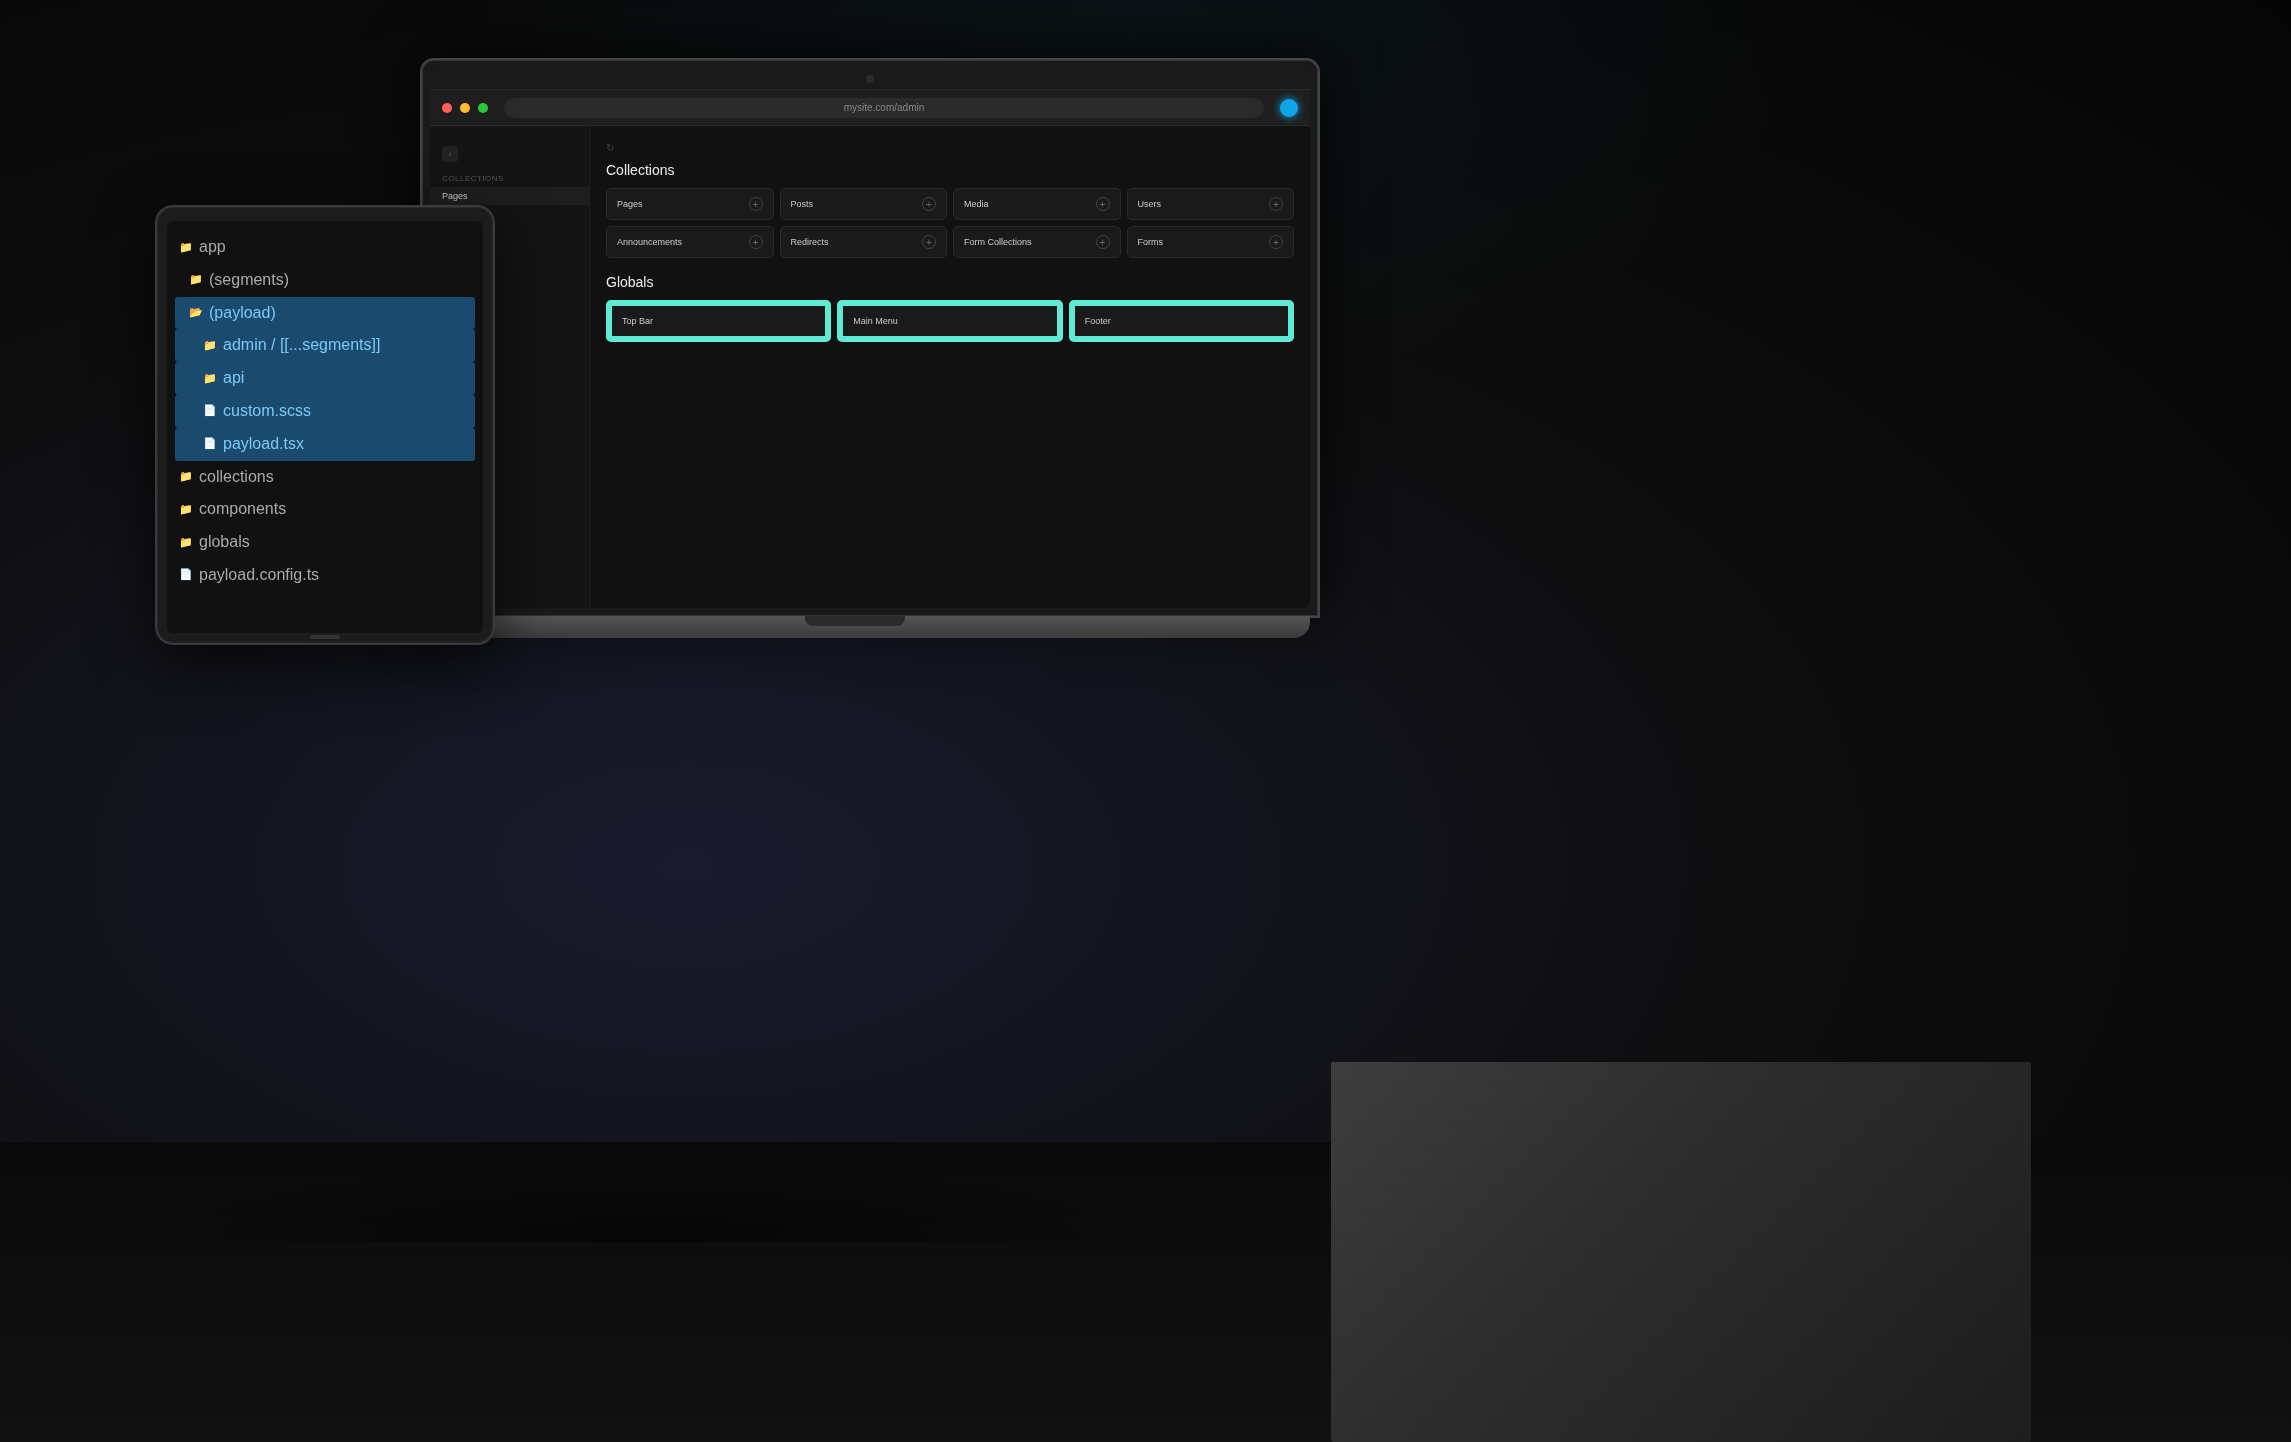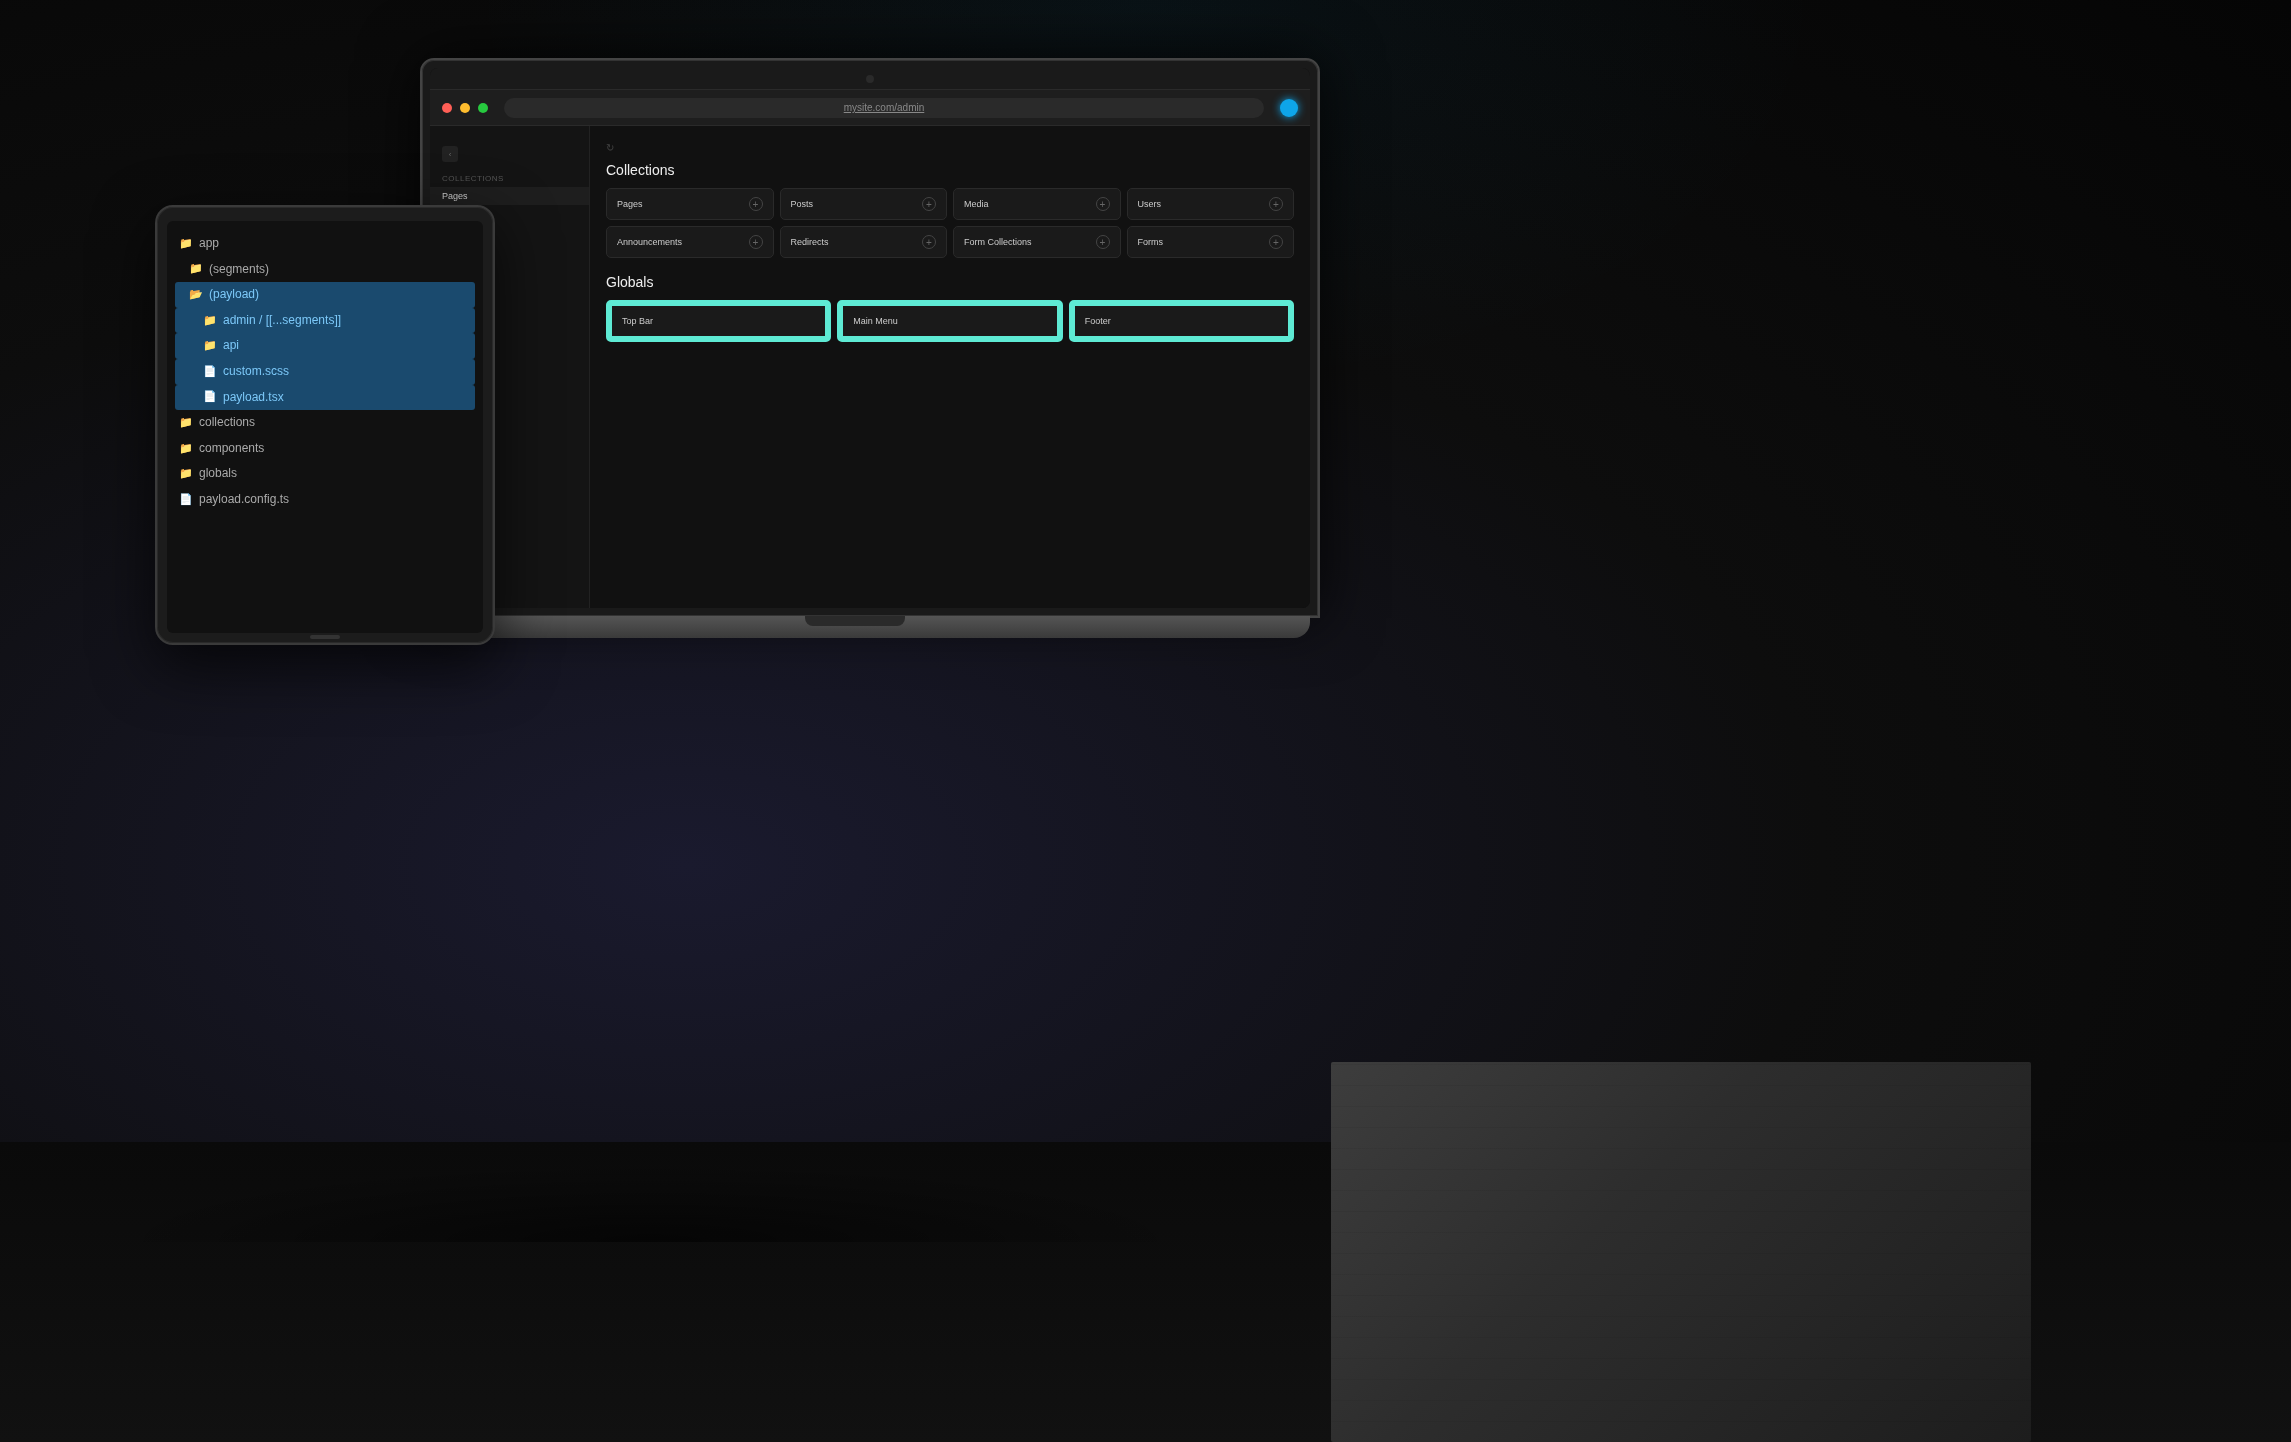--- a/index.html
+++ b/index.html
@@ -91,21 +91,20 @@
       flex: 1;
       height: 20px;
       background: #2a2a2a;
       border-radius: 10px;
       display: flex;
       align-items: center;
       justify-content: center;
       font-size: 10px;
       color: #888;
       margin: 0 8px;
-      text-decoration: underline;
     }
 
     .power-btn {
       width: 18px;
       height: 18px;
       border-radius: 50%;
       background: #0ea5e9;
       box-shadow: 0 0 8px #0ea5e9;
       margin-left: auto;
     }
@@ -282,21 +281,21 @@
     }
 
     .tree-icon {
       font-size: 11px;
       width: 14px;
       text-align: center;
       flex-shrink: 0;
     }
 
     .tree-item-name {
-      font-size: 12px;
+      font-size: 16px;
     }
 
     .indent-1 { padding-left: 14px; }
     .indent-2 { padding-left: 28px; }
 
     
     .scene-light {
       position: absolute;
       top: 0;
       left: 20%;

